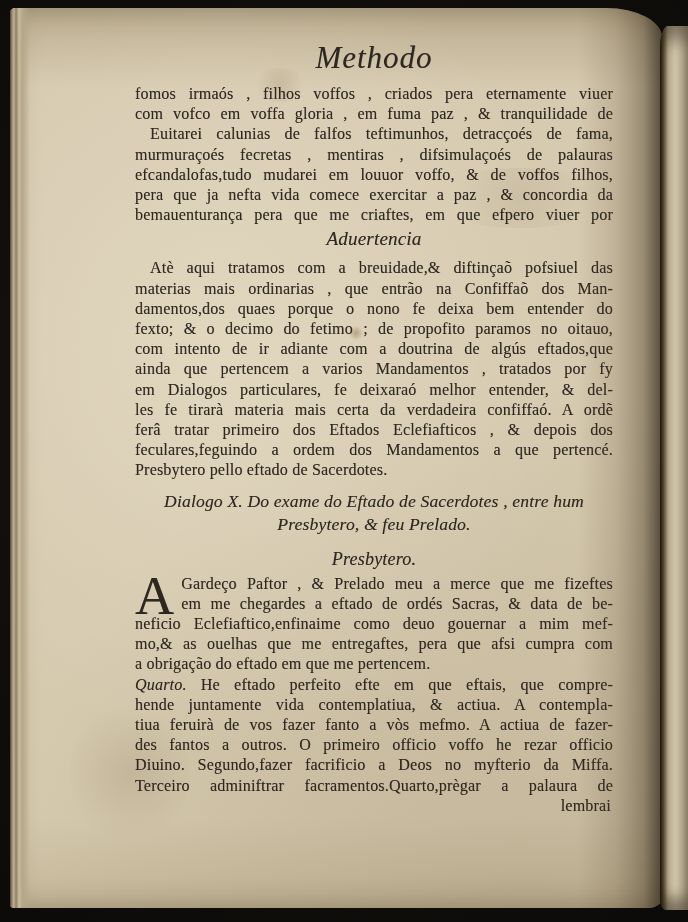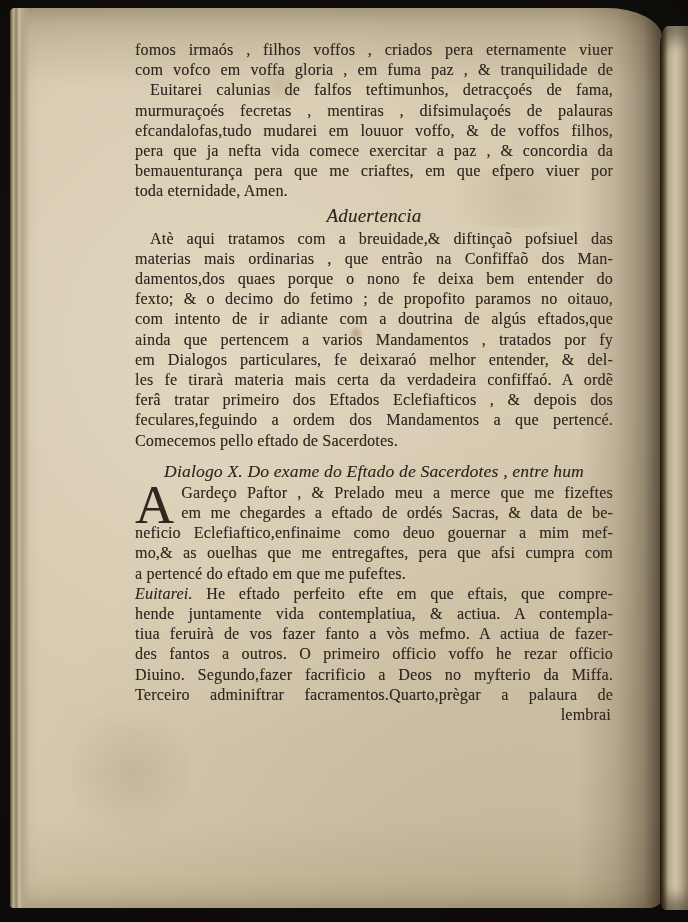--- a/index.html
+++ b/index.html
@@ -83,21 +83,21 @@
   .para { line-height: 20.2px; }
   .tline { text-align: justify; text-align-last: justify; white-space: normal; }
   .tline-last { text-align-last: left; }
   .para-indent .tline:first-child { text-indent: 15px; }
 
   .section-heading {
     text-align: center;
     font-style: italic;
     font-size: 19px;
     line-height: 22px;
-    margin: 3px 0 2px 0;
+    margin: 3px 0 8px 0;
   }
   .dialog-heading {
     text-align: center;
     font-style: italic;
     font-size: 17.5px;
     line-height: 23px;
     margin-top: 9px;
   }
   .presbytero-heading {
     text-align: center;
@@ -130,70 +130,72 @@
   <div class="page">
     <div class="page-edge-left"></div>
 
     <div class="stain stain-2"></div>
     <div class="stain stain-3"></div>
     <div class="stain stain-4"></div>
     <div class="stain stain-1"></div>
 
     <div class="text-block">
 
+      <div class="running-header">Methodo</div>
 
       <div class="para">
           <div class="tline">fomos irmaós , filhos voffos , criados pera eternamente viuer</div>
           <div class="tline">com vofco em voffa gloria , em fuma paz , &amp; tranquilidade de</div>
         </div>
 
       <div class="para para-indent">
           <div class="tline">Euitarei calunias de falfos teftimunhos, detracçoés de fama,</div>
           <div class="tline">murmuraçoés fecretas , mentiras , difsimulaçoés de palauras</div>
           <div class="tline">efcandalofas,tudo mudarei em louuor voffo, &amp; de voffos filhos,</div>
           <div class="tline">pera que ja nefta vida comece exercitar a paz , &amp; concordia da</div>
           <div class="tline">bemauenturança pera que me criaftes, em que efpero viuer por</div>
-          <div class="tline tline-last">toda eternidade, Amen.</div>
         </div>
 
       <div class="section-heading">Aduertencia</div>
 
       <div class="para para-indent">
           <div class="tline">Atè aqui tratamos com a breuidade,&amp; diftinçaõ pofsiuel das</div>
           <div class="tline">materias mais ordinarias , que entrão na Confiffaõ dos Man-</div>
           <div class="tline">damentos,dos quaes porque o nono fe deixa bem entender do</div>
           <div class="tline">fexto; &amp; o decimo do fetimo ; de propofito paramos no oitauo,</div>
           <div class="tline">com intento de ir adiante  com a doutrina de algús eftados,que</div>
           <div class="tline">ainda que pertencem a varios Mandamentos , tratados por fy</div>
           <div class="tline">em Dialogos particulares, fe deixaraó melhor entender, &amp; del-</div>
           <div class="tline">les fe tirarà materia mais certa da verdadeira confiffaó. A ordẽ</div>
           <div class="tline">ferâ tratar primeiro dos Eftados Eclefiafticos , &amp; depois dos</div>
           <div class="tline">feculares,feguindo a ordem dos Mandamentos a que pertencé.</div>
-          <div class="tline tline-last">Comecemos pello eftado de Sacerdotes.</div>
+          <div class="tline tline-last">Presbytero pello eftado de Sacerdotes.</div>
         </div>
 
       <div class="dialog-heading">
         <div>Dialogo X. Do exame do Eftado de Sacerdotes , entre hum</div>
+        <div>Presbytero, &amp; feu Prelado.</div>
       </div>
 
+      <div class="presbytero-heading">Presbytero.</div>
 
       <div class="para">
         <span class="drop-cap">A</span>
         <div>
             <div class="tline">Gardeço Paftor , &amp; Prelado meu a merce que me fizeftes</div>
             <div class="tline">em me chegardes a eftado de ordés Sacras, &amp; data de be-</div>
             <div class="tline">neficio Eclefiaftico,enfinaime como deuo gouernar a mim mef-</div>
             <div class="tline">mo,&amp; as ouelhas que me entregaftes, pera que afsi cumpra com</div>
-            <div class="tline tline-last">a pertencé do eftado em que me pufeftes.</div>
+            <div class="tline tline-last">a obrigação do eftado em que me pertencem.</div>
           </div>
       </div>
 
       <div class="para">
         <div class="tline">
-          <span class="speaker">Euitarei.</span><span> He eftado perfeito efte em que eftais, que compre-</span>
+          <span class="speaker">Quarto.</span><span> He eftado perfeito efte em que eftais, que compre-</span>
         </div>
         <div>
             <div class="tline">hende juntamente vida contemplatiua, &amp; actiua. A contempla-</div>
             <div class="tline">tiua feruirà de vos fazer fanto a vòs mefmo.  A actiua de fazer-</div>
             <div class="tline">des fantos a outros.  O primeiro officio voffo he rezar officio</div>
             <div class="tline">Diuino. Segundo,fazer facrificio a Deos no myfterio da Miffa.</div>
             <div class="tline">Terceiro adminiftrar facramentos.Quarto,prègar a palaura de</div>
           </div>
       </div>
 

